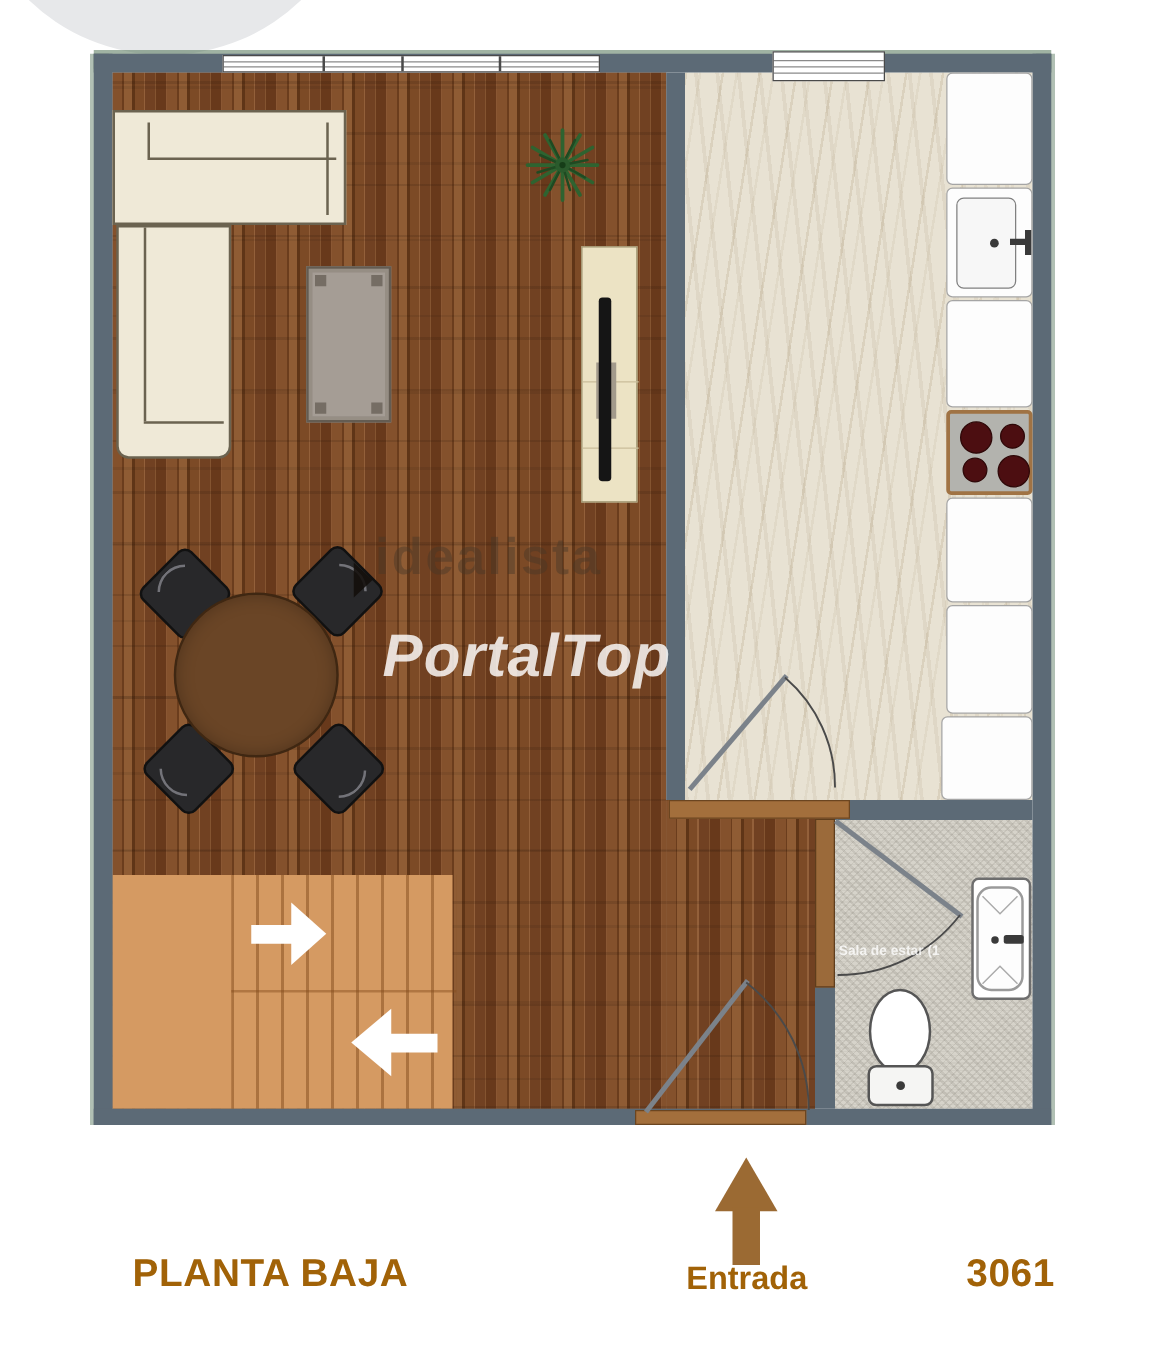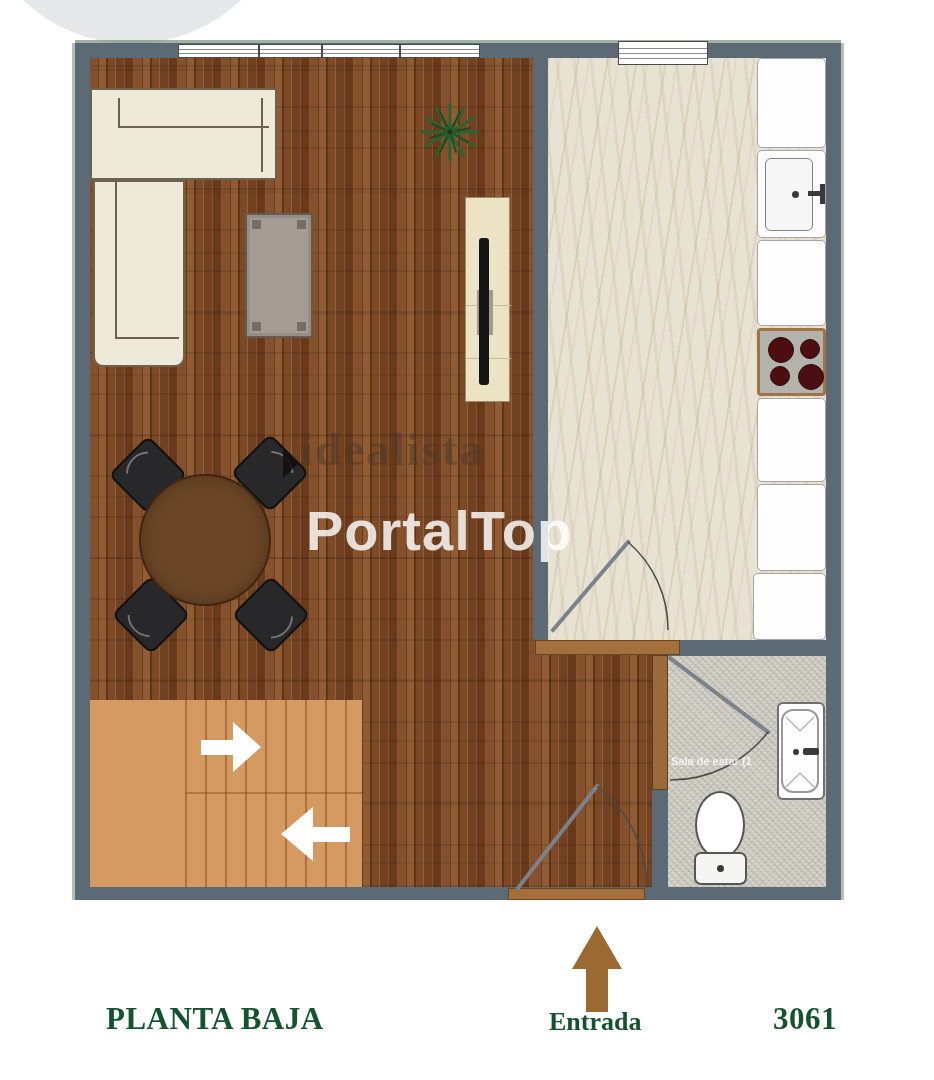--- a/index.html
+++ b/index.html
@@ -75,27 +75,27 @@
   .window{z-index:4;background:#fff;border:1px solid #4a4a4a;box-sizing:border-box;
     background-repeat:no-repeat;}
   .win-div{position:absolute;top:0;bottom:0;width:2px;background:#4a4a4a;}
   .threshold{z-index:4;background:#a36f3c;border:1px solid #6b4520;box-sizing:border-box;}
   .door-leaf-bar{z-index:4;background:#9b6a3a;border:1px solid #5f3d1c;box-sizing:border-box;}
 
   .doors-svg{left:0;top:0;z-index:8;pointer-events:none;}
 
   
   .room-label{z-index:9;color:rgba(255,255,255,.78);font-size:11px;font-weight:bold;white-space:nowrap;}
-  .wm-brand{z-index:40;font-size:47px;font-weight:bold;letter-spacing:2px;
-            color:rgba(72,55,40,.45);white-space:nowrap;font-family:Liberation Serif, serif;}
-  .wm-portal{z-index:41;font-size:56px;font-weight:bold;letter-spacing:1px;
-            color:rgba(255,255,255,.82);white-space:nowrap;}
+  .wm-brand{z-index:40;font-size:41px;font-weight:bold;letter-spacing:2px;
+            color:rgba(72,55,40,.45);white-space:nowrap;}
+  .wm-portal{z-index:41;font-size:48px;font-weight:bold;letter-spacing:1px;
+            color:rgba(255,255,255,.82);white-space:nowrap;font-style:italic;}
   .wm-wedge{z-index:40;width:0;height:0;border-top:14px solid rgba(0,0,0,0);
             border-bottom:14px solid rgba(0,0,0,0);border-left:15px solid rgba(18,14,10,.88);}
-  .caption{color:#14532d;font-weight:bold;white-space:nowrap;z-index:10;font-family:Liberation Serif, serif;}
+  .caption{color:#a16207;font-weight:bold;white-space:nowrap;z-index:10;}
   .cap-big{font-size:31px;letter-spacing:.5px;}
   .cap-mid{font-size:26px;}
 </style>
 </head>
 <body>
 
 <div class="abs corner-blob"></div>
 
 <div class="abs plan">
 

